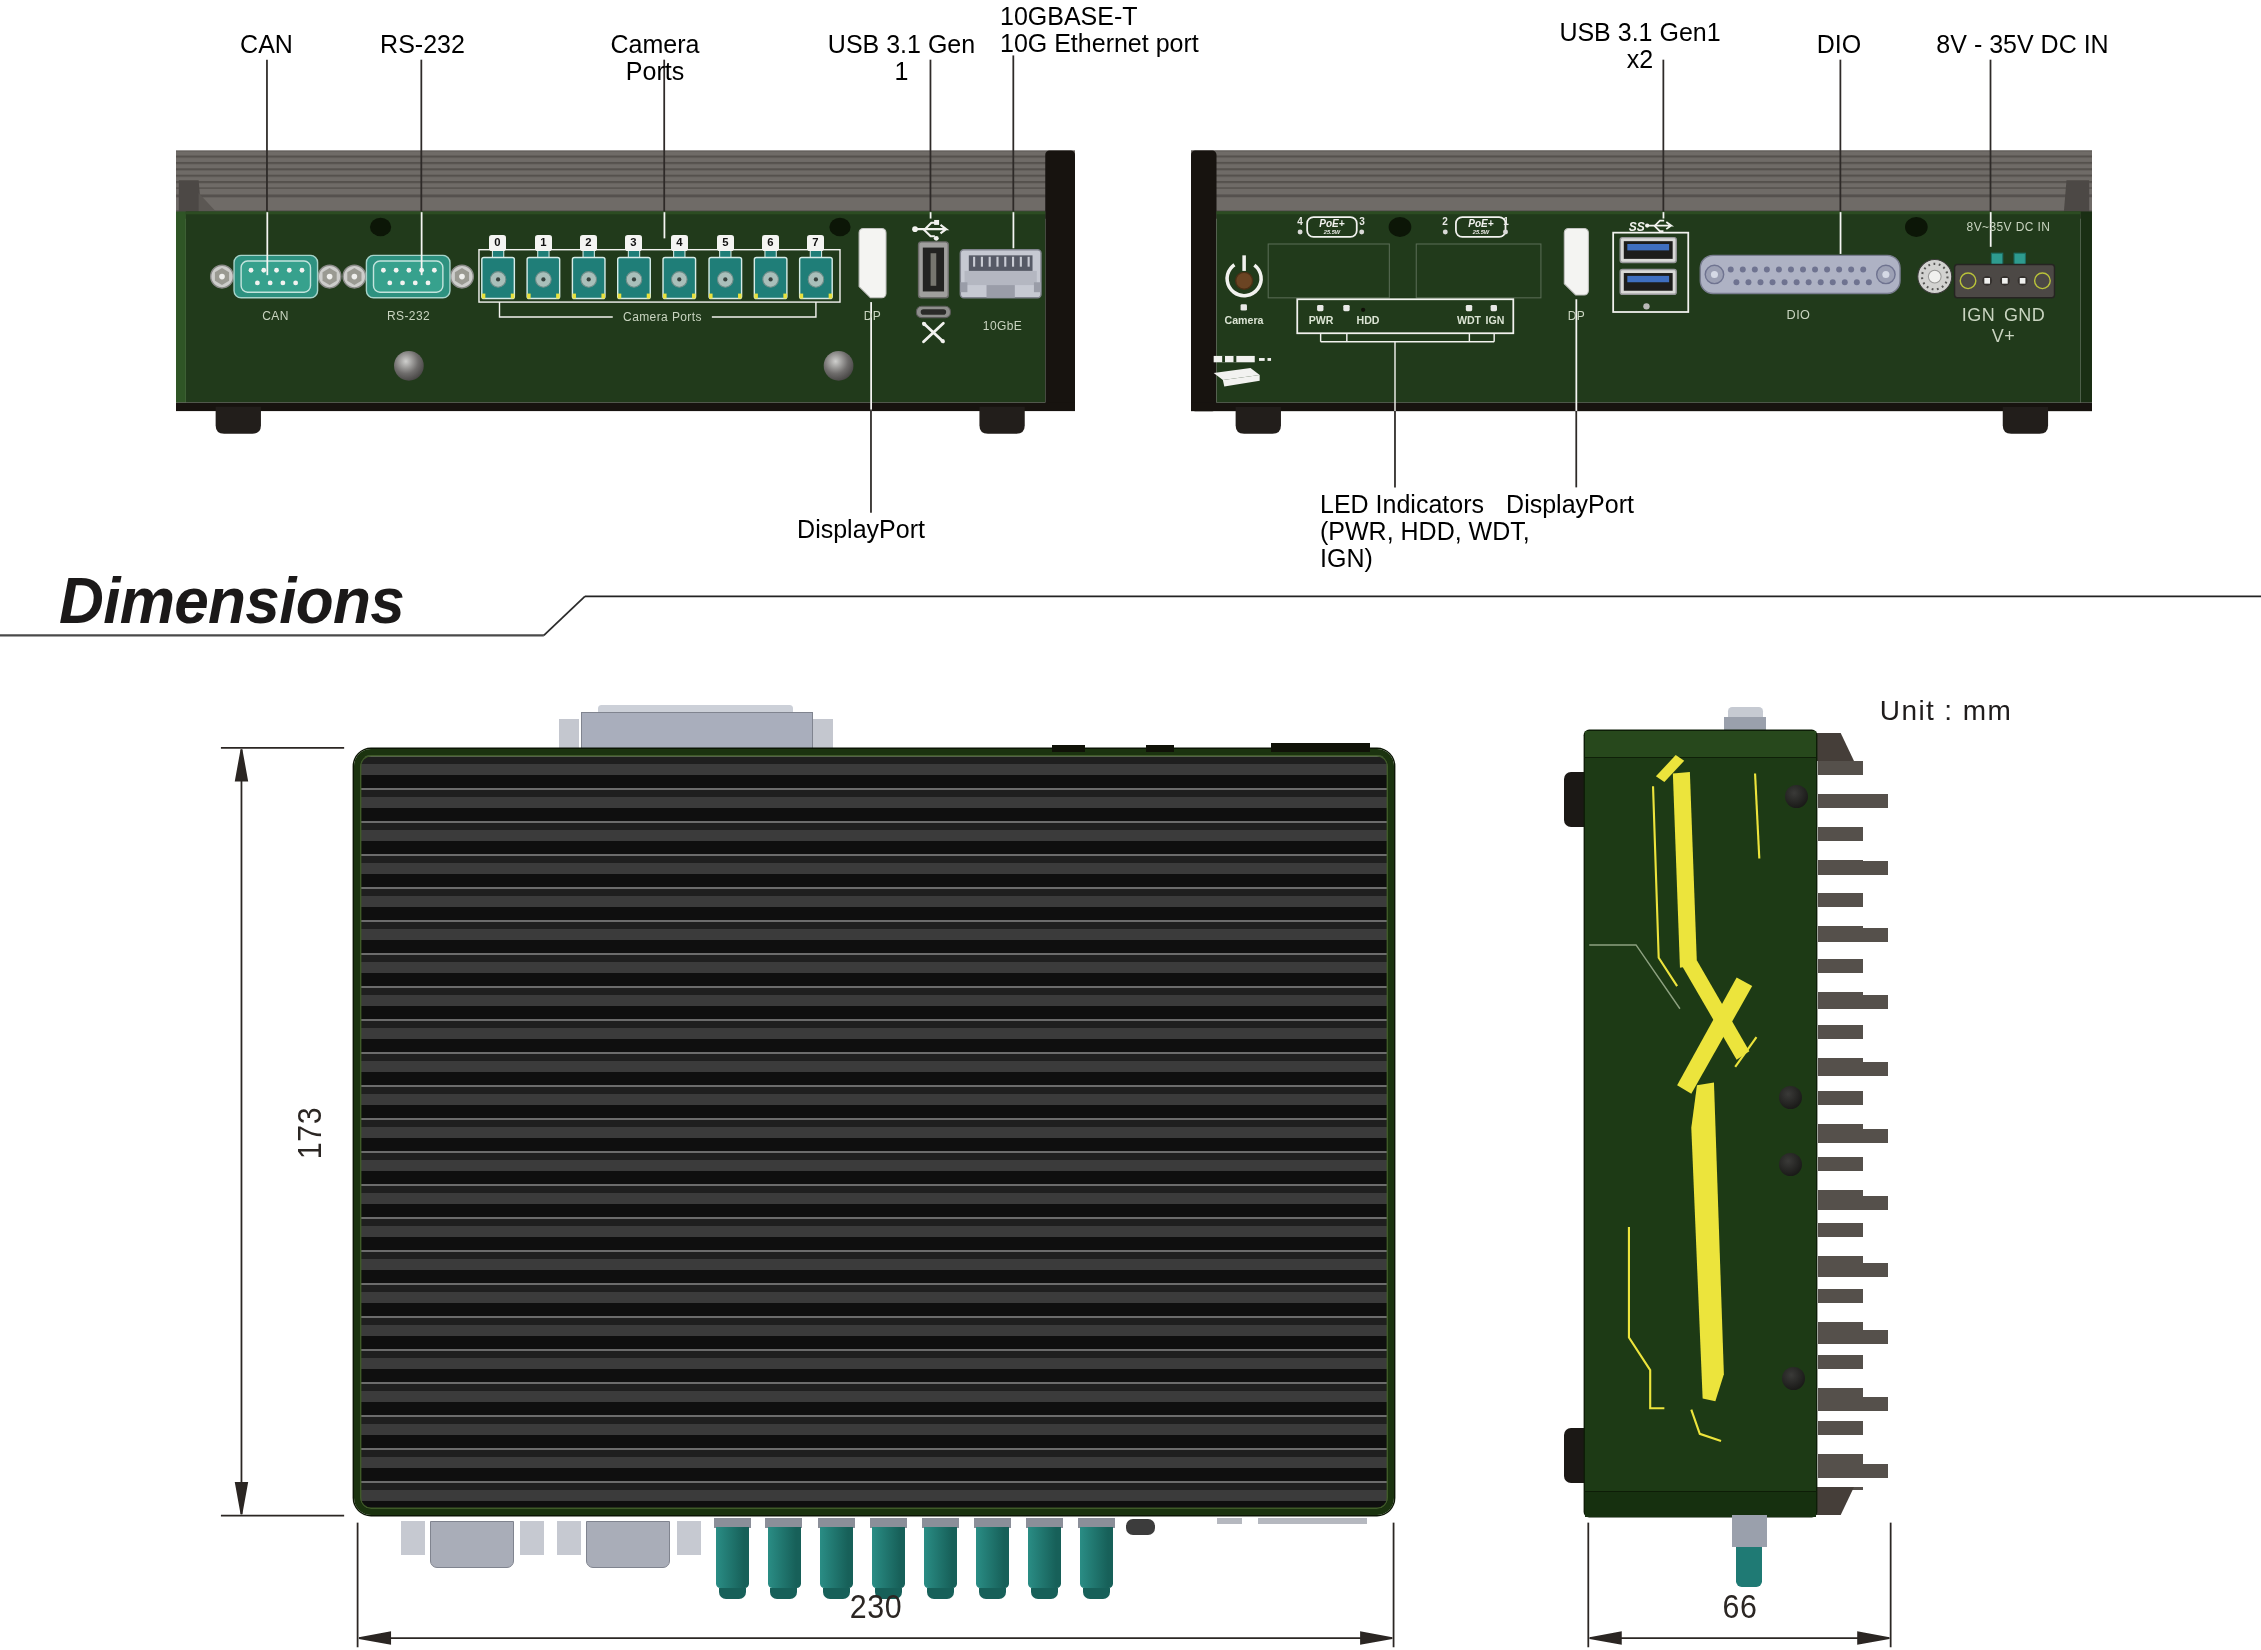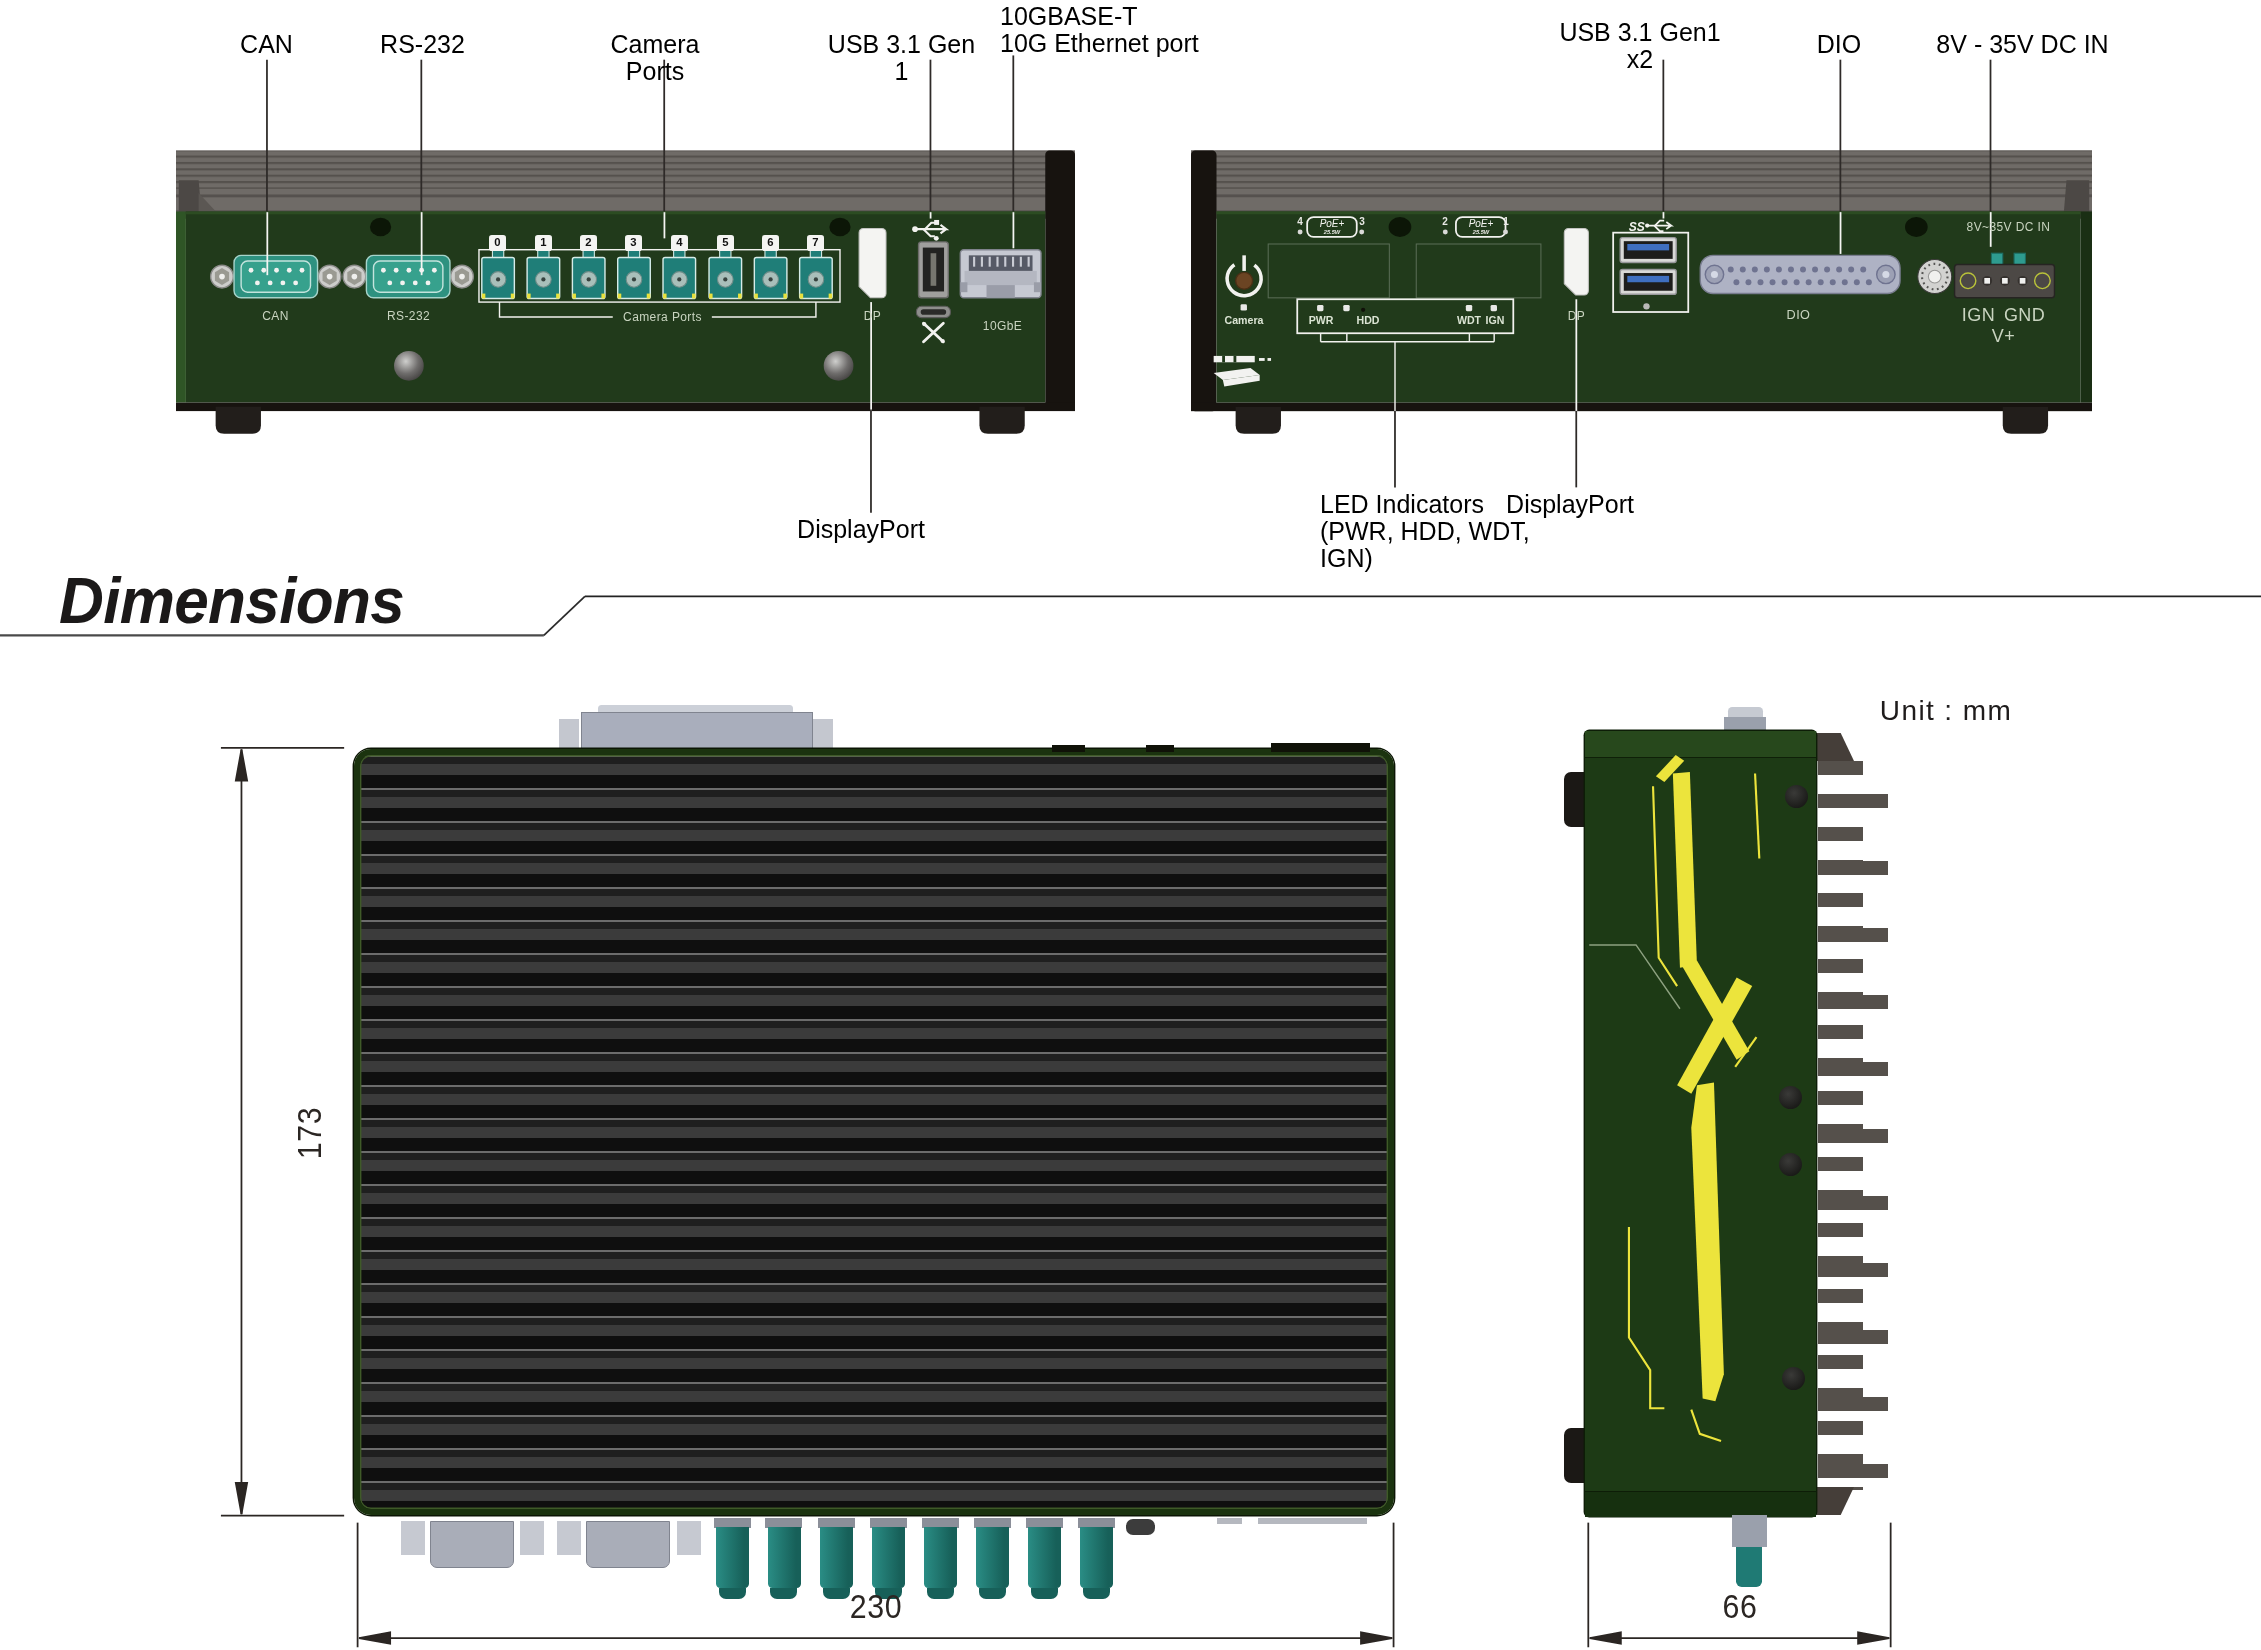--- a/index.html
+++ b/index.html
@@ -11,21 +11,21 @@
   .panel-lbl{font-size:12px;font-weight:500;color:#c9d4c0;text-align:center;z-index:30;letter-spacing:0.4px;}
   .tag{width:17px;height:15.6px;background:#f4f4f2;border-radius:2.8px;color:#111;
        font-size:11.3px;font-weight:700;text-align:center;line-height:15.6px;z-index:30;}
   .dimnum{font-size:33px;color:#2b2623;text-align:center;z-index:30;letter-spacing:0.7px;
           transform:scaleX(.92);}
   .rot{transform:rotate(-90deg) scaleX(.92);transform-origin:center;}
   .title{font-size:64px;font-weight:700;font-style:italic;color:#1b1919;z-index:30;
          letter-spacing:-0.7px;transform:scaleX(.97);transform-origin:left;}
   .unit{font-size:28px;color:#1f1c1c;letter-spacing:1.4px;text-align:center;z-index:30;}
   .ledlbl{font-size:10.6px;font-weight:600;color:#dbe4d4;text-align:center;z-index:30;}
-  .poe-main{font-size:10px;font-style:italic;font-weight:400;color:#f2f2ef;text-align:center;line-height:10.6px;z-index:30;}
+  .poe-main{font-size:10px;font-style:italic;font-weight:700;color:#f2f2ef;text-align:center;line-height:10.6px;z-index:30;}
   .poe-sub{font-size:5.7px;font-style:italic;font-weight:700;color:#e6e6e2;text-align:center;line-height:6.4px;z-index:30;}
   .poe-num{font-size:10px;font-weight:700;color:#e8e8e4;text-align:center;z-index:30;}
   .dev{z-index:10;}
   .ovl{z-index:20;}
   
   .tv-body{border:6.4px solid #1b330f;border-radius:17px;box-sizing:border-box;
      background:repeating-linear-gradient(180deg,#6c6c6c 0 2.1px,#1f1f1f 2.1px 9.2px,#3b3b3b 9.2px 20px,#0f0f0f 20px 33px);
      box-shadow:0 0 0 1.4px #0b1504, inset 0 0 0 1.4px #3f5a28;}
   .fin-short{background:repeating-linear-gradient(180deg,#55504b 0 14px,rgba(0,0,0,0) 14px 33px);}
   .fin-long{background:repeating-linear-gradient(180deg,#55504b 0 14px,rgba(0,0,0,0) 14px 67px);background-position:0 33px;}

